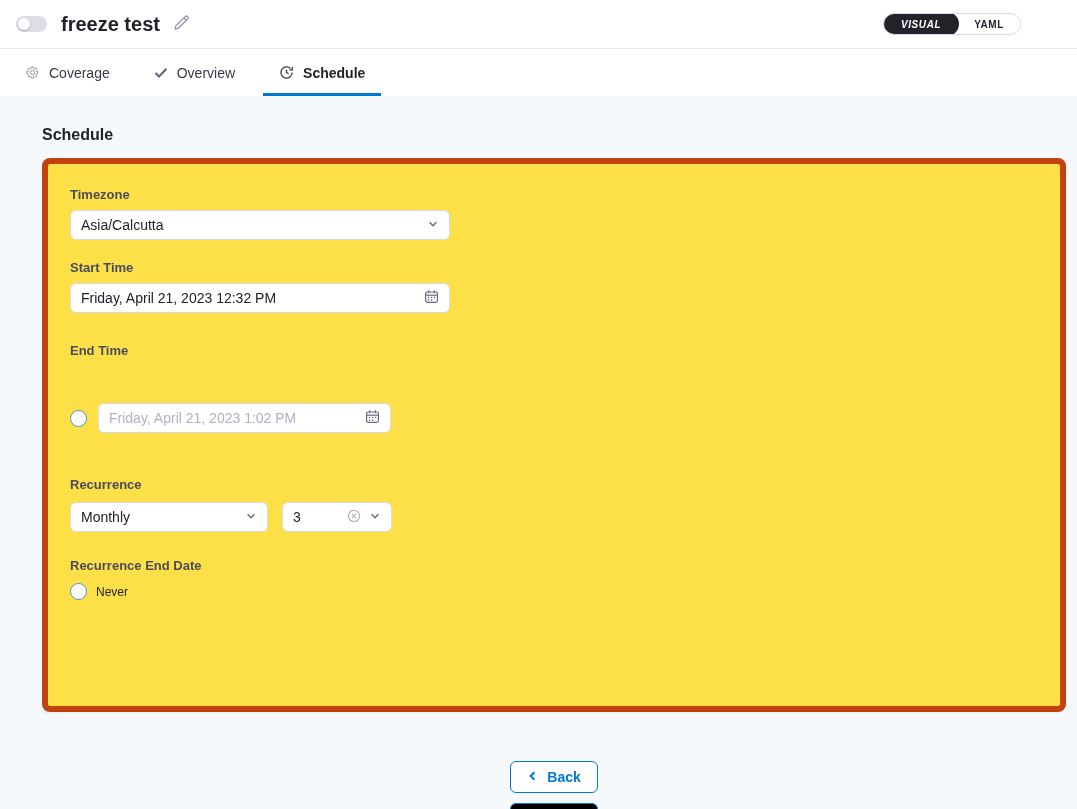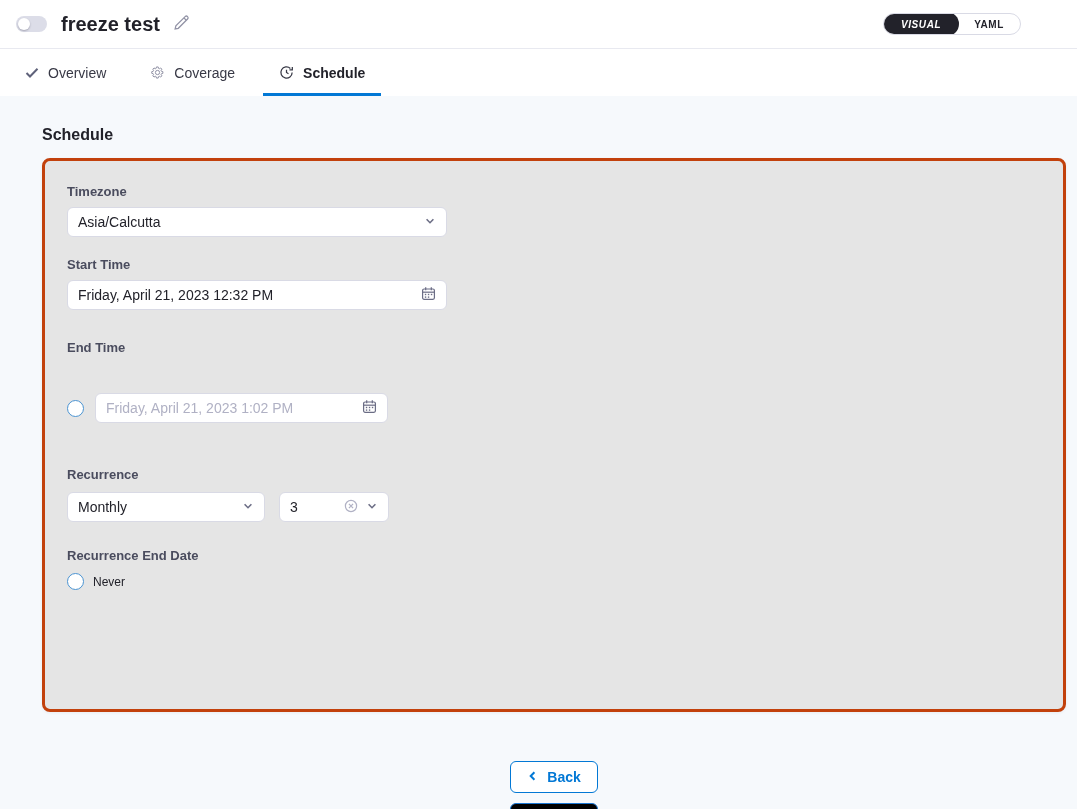--- a/index.html
+++ b/index.html
@@ -43,21 +43,21 @@
   }
   .tab.active { font-weight:700; color:#22222a; }
   .tab.active::after {
     content:""; position:absolute; left:0; right:0; bottom:0; height:3px; background:#0278d5;
   }
   .tab .ticon { display:flex; align-items:center; }
   
   .content { height:712px; background:#f6f9fc; padding:0 11px 0 42px; }
   .section-heading { font-size:16px; font-weight:700; color:#22222a; padding-top:30px; margin-bottom:14px; }
   .card {
-    width:1024px; height:554px; background:#e5e5e5; border:3px solid #c2410c;
+    width:1024px; height:554px; background:#fde047; border:6px solid #c2410c;
     border-radius:8px; box-shadow:0 1px 3px rgba(40,41,61,.06); padding:23px 22px;
   }
   .field-label { font-size:13px; font-weight:600; color:#4a4c5e; margin-bottom:8px; }
   .ctrl {
     height:30px; border:1px solid #d9dae5; border-radius:6px; background:#fff;
     display:flex; align-items:center; padding:0 10px; font-size:14px; color:#22222a;
   }
   .ctrl input {
     border:none; outline:none; flex:1; font-size:14px; color:#22222a;
     font-family:"Liberation Sans","DejaVu Sans",sans-serif; background:transparent; min-width:0;
@@ -71,21 +71,21 @@
   .radio {
     width:17px; height:17px; border-radius:50%; flex:0 0 auto; cursor:pointer;
   }
   .radio.off { border:1.6px solid #4b94d2; background:#fff; }
   .radio.on {
     background:radial-gradient(circle,#0278d5 0 3.6px,#ffffff 3.7px 5.4px,#0278d5 5.5px);
   }
   .radio-gap { width:11px; flex:0 0 auto; }
   .hint { font-size:13px; color:#6b6d85; margin-left:13px; }
   .radio-label { font-size:12px; color:#22222a; margin-left:9px; }
-  .mb12 { margin-bottom:13px; } .mb10 { margin-bottom:10px; }
+  .mb12 { margin-bottom:20px; } .mb10 { margin-bottom:10px; }
   .gap25 { height:25px; } .gap10 { height:10px; }
   .recur-row { display:flex; align-items:center; gap:14px; }
   .sel-icons { display:flex; align-items:center; gap:8px; }
   
   .footer { display:flex; align-items:center; gap:10px; margin-top:49px;flex-direction:column; }
   .btn {
     height:32px; border-radius:6px; font-size:14px; font-weight:700; cursor:pointer;
     display:flex; align-items:center; gap:8px; padding:0 16px;
     font-family:"Liberation Sans","DejaVu Sans",sans-serif;
   }
@@ -111,34 +111,34 @@
   <div class="header-spacer"></div>
   <div class="view-toggle">
     <div class="view-seg selected">VISUAL</div>
     <div class="view-seg">YAML</div>
   </div>
 </div>
 
 <div class="tabbar">
   <div class="tab">
     <span class="ticon">
-      <svg width="14" height="12" viewBox="0 0 14 12" fill="none" stroke="#5f627a" stroke-width="2">
-          <path d="M1.5 6l3.5 3.5L12.5 1.8"></path>
-        </svg>
-    </span>
-    <span>Overview</span>
-  </div>
-  <div class="tab">
-    <span class="ticon">
       <svg width="15" height="15" viewBox="0 0 24 24" fill="none" stroke="#9293a6" stroke-width="1.6">
         <circle cx="12" cy="12" r="3.4"></circle>
         <path d="M20.6 13.4v-2.8l-2.3-.5a6.6 6.6 0 0 0-.6-1.4l1.3-2-2-2-2 1.3c-.4-.2-.9-.4-1.4-.6l-.5-2.3h-2.8l-.5 2.3c-.5.2-1 .4-1.4.6l-2-1.3-2 2 1.3 2c-.2.4-.4.9-.6 1.4l-2.3.5v2.8l2.3.5c.2.5.4 1 .6 1.4l-1.3 2 2 2 2-1.3c.4.2.9.4 1.4.6l.5 2.3h2.8l.5-2.3c.5-.2 1-.4 1.4-.6l2 1.3 2-2-1.3-2c.2-.4.4-.9.6-1.4l2.3-.5z"></path>
       </svg>
     </span>
     <span>Coverage</span>
+  </div>
+  <div class="tab">
+    <span class="ticon">
+      <svg width="14" height="12" viewBox="0 0 14 12" fill="none" stroke="#5f627a" stroke-width="2">
+          <path d="M1.5 6l3.5 3.5L12.5 1.8"></path>
+        </svg>
+    </span>
+    <span>Overview</span>
   </div>
   <div class="tab active">
     <span class="ticon">
       <svg width="15" height="15" viewBox="0 0 24 24" fill="none" stroke="#383946" stroke-width="2">
         <path d="M21 12a9 9 0 1 1-2.8-6.5"></path>
         <path d="M21.3 3.2v4.6h-4.6"></path>
         <path d="M12 7.4V12l3.2 2"></path>
       </svg>
     </span>
     <span>Schedule</span>

